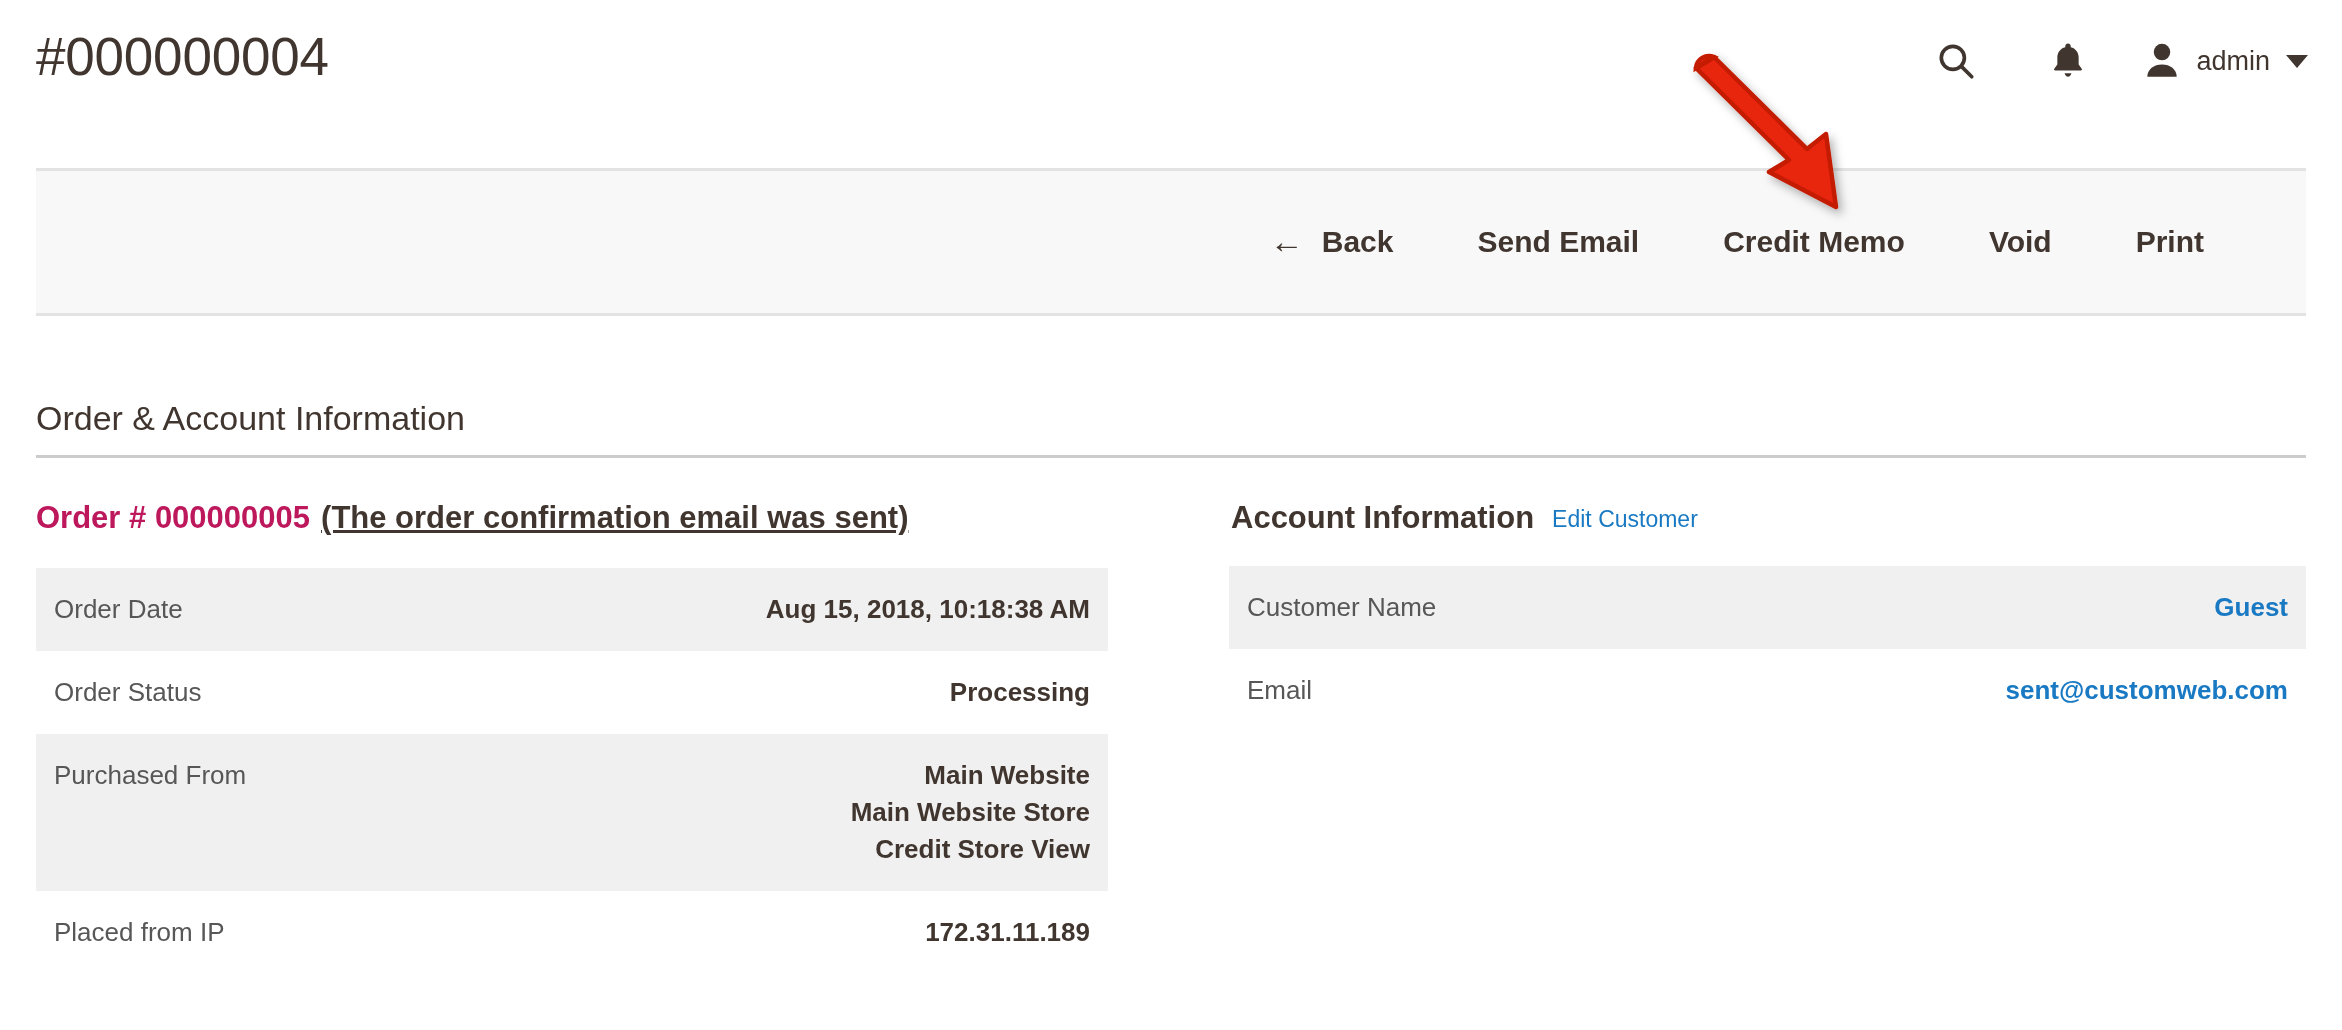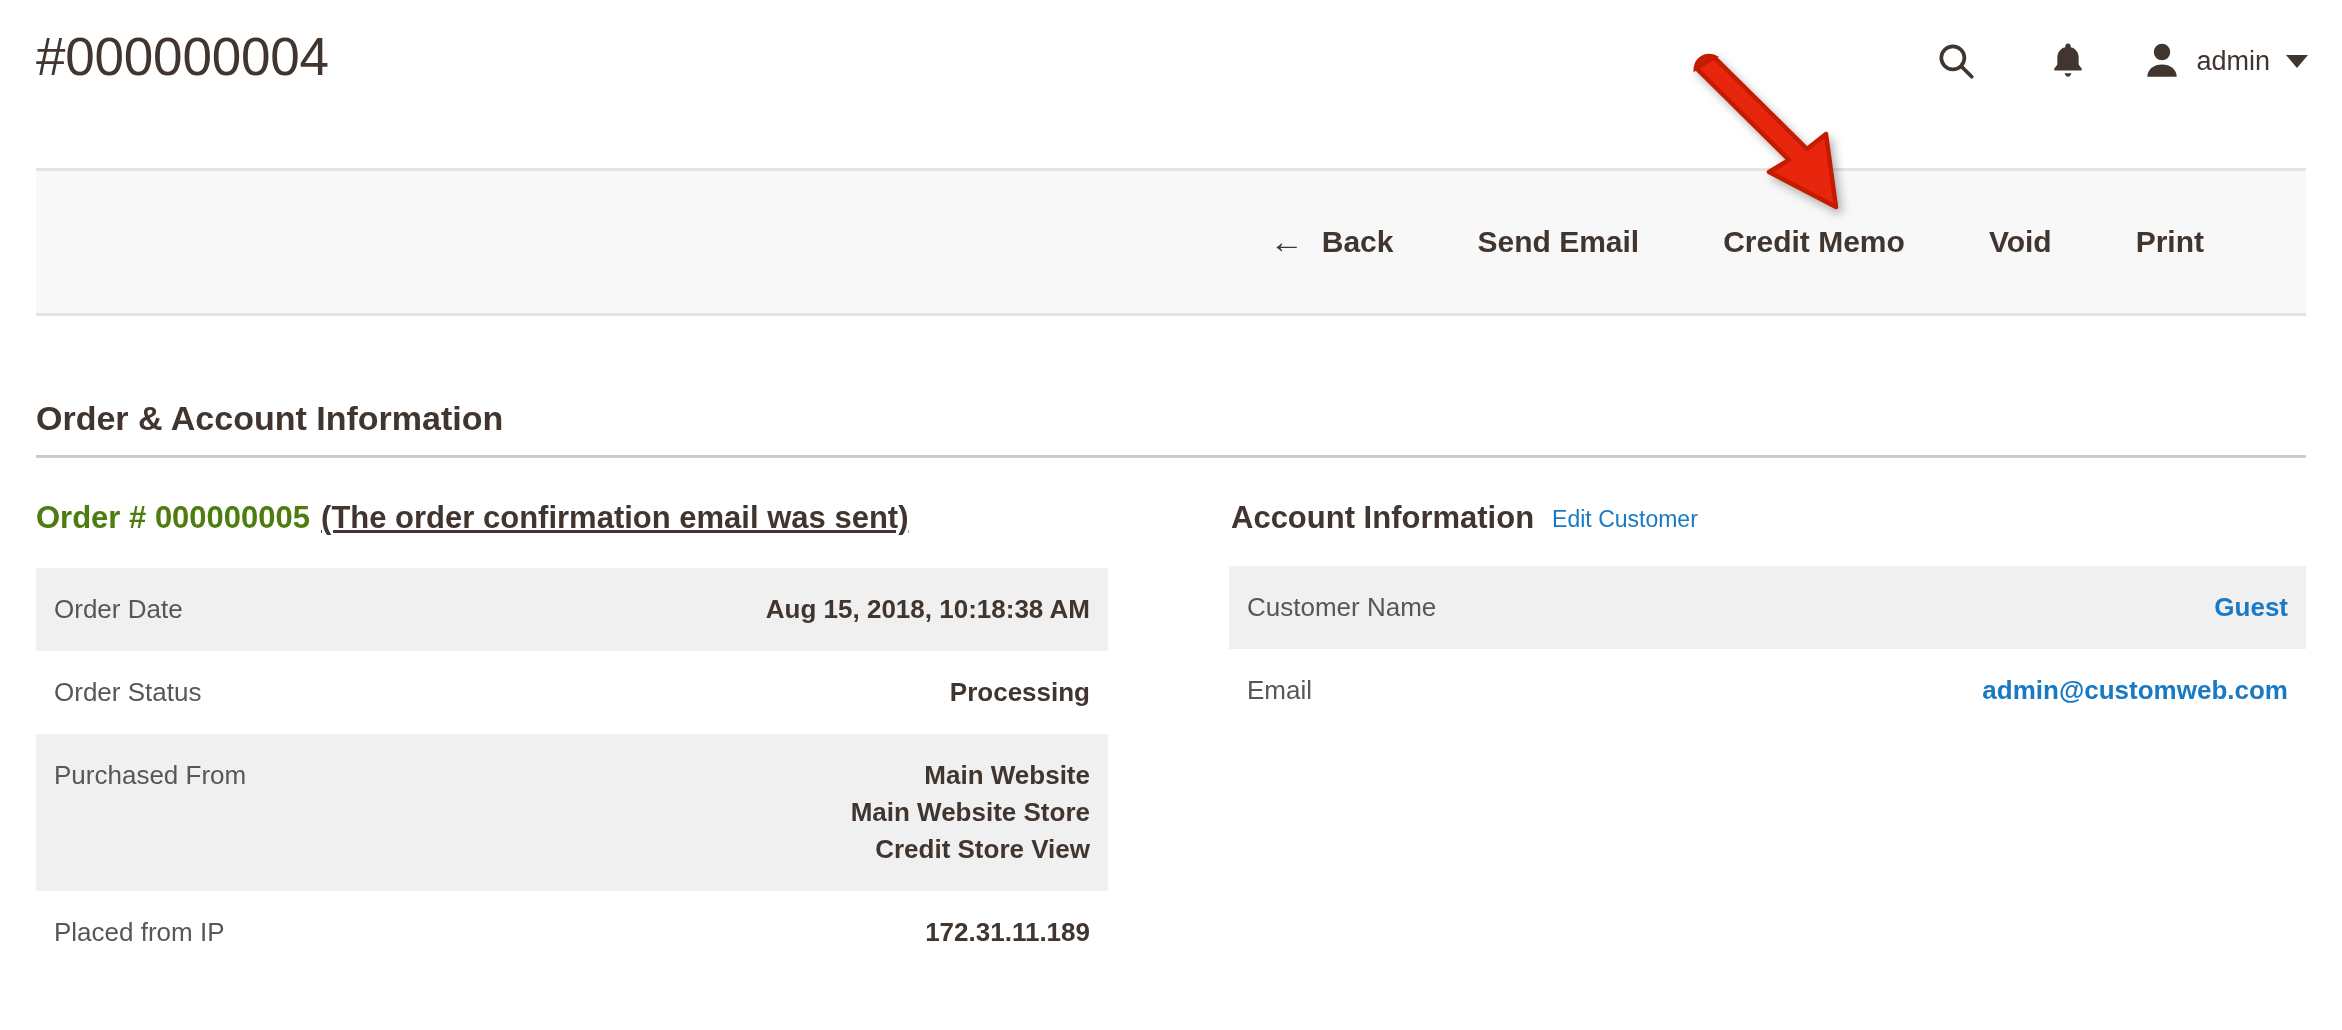--- a/index.html
+++ b/index.html
@@ -127,21 +127,21 @@
     position: relative;
     top: -1px;
   }
 
   
   .section-heading {
     position: absolute;
     left: 36px;
     top: 398px;
     font-size: 34px;
-    font-weight: 700;
+    font-weight: 400;
     color: #41362f;
     line-height: 1.2;
   }
 
   .section-divider {
     position: absolute;
     left: 36px;
     top: 455px;
     width: 2270px;
     height: 3px;
@@ -173,21 +173,21 @@
     align-items: baseline;
     flex-wrap: wrap;
   }
 
   .block-title-right {
     margin-bottom: 28px;
     padding-left: 2px;
   }
 
   .order-link {
-    color: #4d7c0f;
+    color: #be185d;
     text-decoration: none;
     font-weight: 700;
     cursor: pointer;
   }
 
   .order-note {
     color: #41362f;
     font-weight: 700;
     margin-left: 11px;
     text-decoration: underline;
@@ -370,21 +370,21 @@
       <tbody>
         <tr class="striped">
           <th>Customer Name</th>
           <td class="link-val">
             <a class="val-link">Guest</a>
           </td>
         </tr>
         <tr class="plain">
           <th>Email</th>
           <td class="link-val">
-            <a class="val-link">admin@customweb.com</a>
+            <a class="val-link">sent@customweb.com</a>
           </td>
         </tr>
       </tbody>
     </table>
   </div>
 
   <div class="annotation-arrow">
     <svg width="250" height="215" viewBox="0 0 250 215" fill="none">
       <defs>
         <filter id="arrowShadow" x="-30%" y="-30%" width="180%" height="180%">

